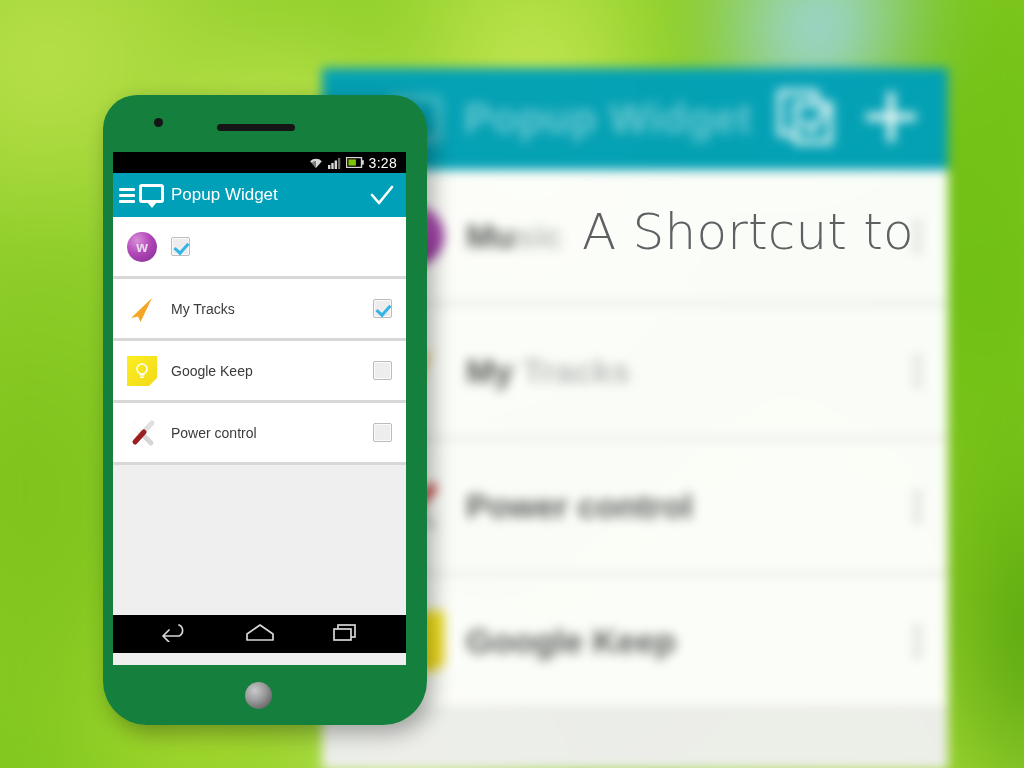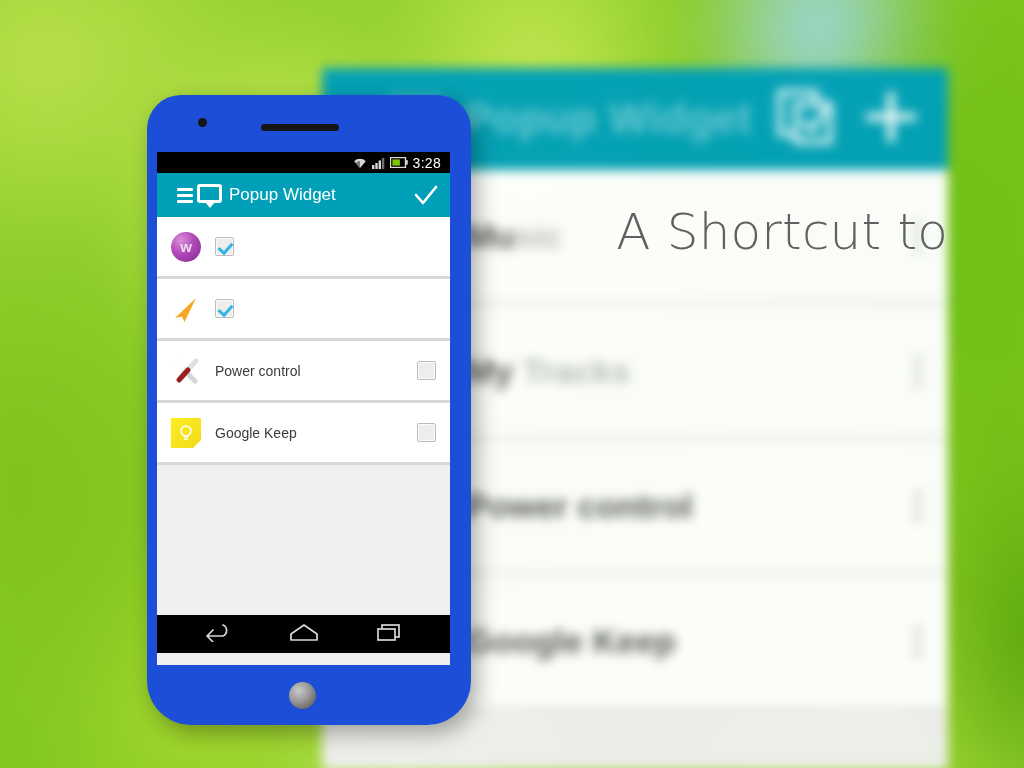--- a/index.html
+++ b/index.html
@@ -90,42 +90,41 @@
     margin: 5px 0;
   }
   #bg-tail { height: 60px; background: #efefef; }
 
   
   #headline {
     position: absolute;
     left: 548px;
     top: 206px;
     width: 400px;
-    text-align: right;
+    text-align: center;
     color: #5f6062;
     font-size: 50px;
     line-height: 1.06;
     font-weight: 300;
     letter-spacing: .2px;
     font-family: "DejaVu Sans", sans-serif;
     text-shadow: 0 1px 2px rgba(255,255,255,.75);
   }
   #headline div { white-space: nowrap; }
 
   
   #phone {
     position: absolute;
     left: 103px;
     top: 95px;
     width: 324px;
     height: 630px;
-    background: #1d4ed8;
+    background: #15803d;
     border-radius: 34px 34px 44px 44px;
     box-shadow: 6px 8px 22px rgba(0,0,0,.33);
-    margin-left: 44px;
   }
   #phone-camera {
     position: absolute;
     left: 51px; top: 23px;
     width: 9px; height: 9px;
     border-radius: 50%;
     background: #151515;
   }
   #phone-speaker {
     position: absolute;
@@ -160,21 +159,21 @@
     gap: 5px;
   }
   #status-time { color: #fff; font-size: 14px; letter-spacing: .3px; }
 
   
   #action-bar {
     height: 44px;
     background: #00a0b8;
     display: flex;
     align-items: center;
-    padding: 0 11px 0 20px;
+    padding: 0 11px 0 6px;
     gap: 2px;
   }
   #hamburger { width: 16px; flex: 0 0 auto; cursor: pointer; }
   #hamburger i {
     display: block; height: 3px; background: #fff;
     border-radius: 1px; margin: 3px 0;
   }
   #app-icon {
     width: 25px; height: 22px; flex: 0 0 auto;
     position: relative; margin-left: 2px;
@@ -404,50 +403,51 @@
         </div>
         <div class="checkbox checked"></div>
       </div>
 
       <div class="row">
         <div class="row-icon">
           <svg width="30" height="30" viewBox="0 0 30 30">
             <polygon points="25,4 4,24 11,22.5 13.5,28" fill="#f5a623"></polygon>
           </svg>
         </div>
+        <div class="row-label">My Tracks</div>
         <div class="checkbox checked"></div>
+      </div>
+
+      <div class="row">
+        <div class="row-icon ico-keep">
+          <svg width="16" height="18" viewBox="0 0 16 18">
+            <circle cx="8" cy="7" r="5" fill="none" stroke="#fff" stroke-width="1.6"></circle>
+            <rect x="5.6" y="12" width="4.8" height="1.6" fill="#fff"></rect>
+            <rect x="6.2" y="14.4" width="3.6" height="1.6" fill="#fff"></rect>
+          </svg>
+        </div>
+        <div class="row-label">Google Keep</div>
+        <div class="checkbox"></div>
       </div>
 
       <div class="row">
         <div class="row-icon">
           <svg width="30" height="30" viewBox="0 0 30 30">
             <g stroke-linecap="round">
               <line x1="5" y1="6" x2="24" y2="25" stroke="#d6d6d6" stroke-width="5"></line>
               <line x1="4" y1="5" x2="11" y2="12" stroke="#ffffff" stroke-width="5"></line>
               <line x1="25" y1="5" x2="9" y2="22" stroke="#e0e0e0" stroke-width="5"></line>
               <line x1="17" y1="14" x2="8" y2="24" stroke="#9c1f1f" stroke-width="5"></line>
             </g>
           </svg>
         </div>
         <div class="row-label">Power control</div>
         <div class="checkbox"></div>
       </div>
 
-      <div class="row">
-        <div class="row-icon ico-keep">
-          <svg width="16" height="18" viewBox="0 0 16 18">
-            <circle cx="8" cy="7" r="5" fill="none" stroke="#fff" stroke-width="1.6"></circle>
-            <rect x="5.6" y="12" width="4.8" height="1.6" fill="#fff"></rect>
-            <rect x="6.2" y="14.4" width="3.6" height="1.6" fill="#fff"></rect>
-          </svg>
-        </div>
-        <div class="row-label">Google Keep</div>
-        <div class="checkbox"></div>
-      </div>
-
       <div id="list-filler"></div>
     </div>
 
     <div id="nav-bar">
       <div class="nav-btn">
         <svg width="30" height="20" viewBox="0 0 30 20">
           <path d="M4 14 L10 8 M4 14 L10 20 M4 14 H20 A6 6 0 0 0 20 3" fill="none" stroke="#d6d6d6" stroke-width="1.7" stroke-linecap="round"></path>
         </svg>
       </div>
       <div class="nav-btn">

